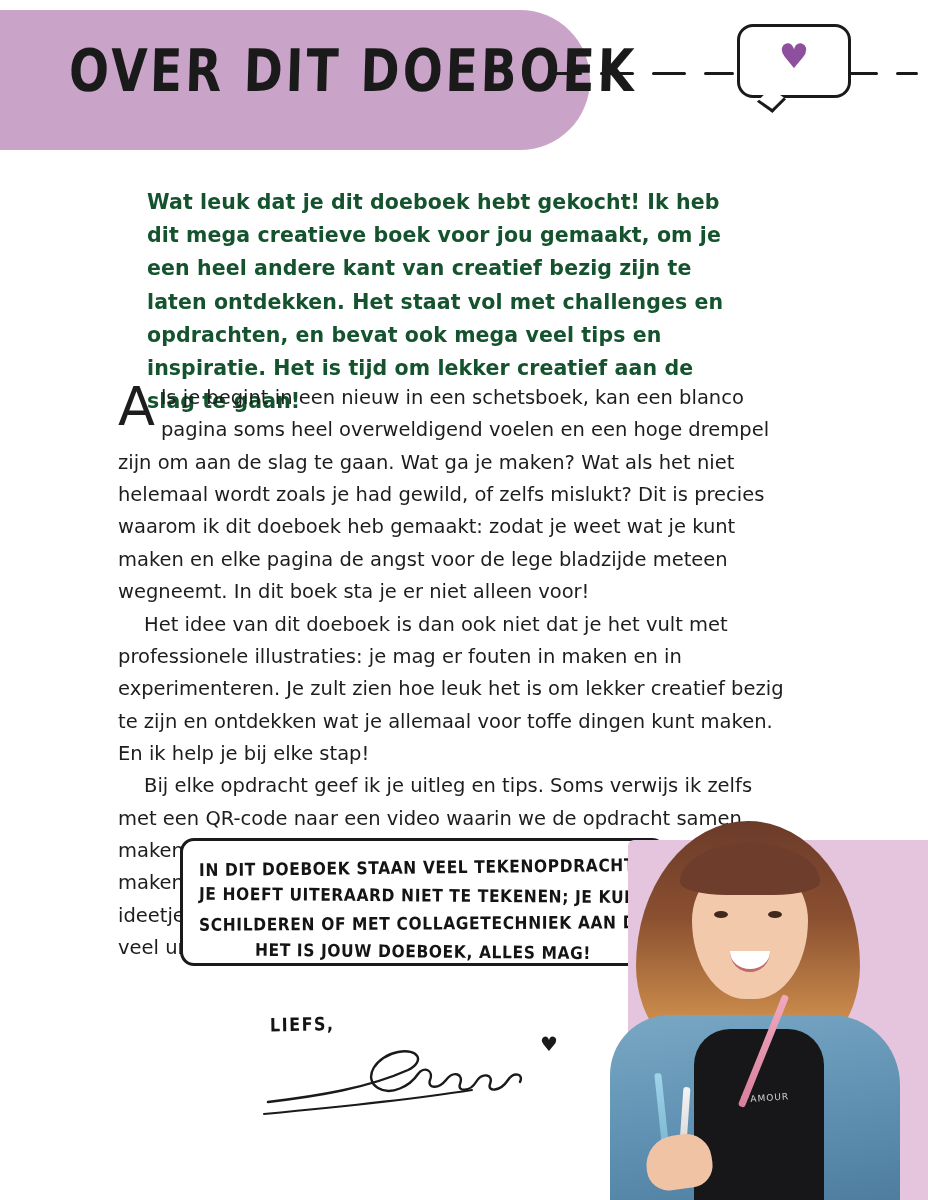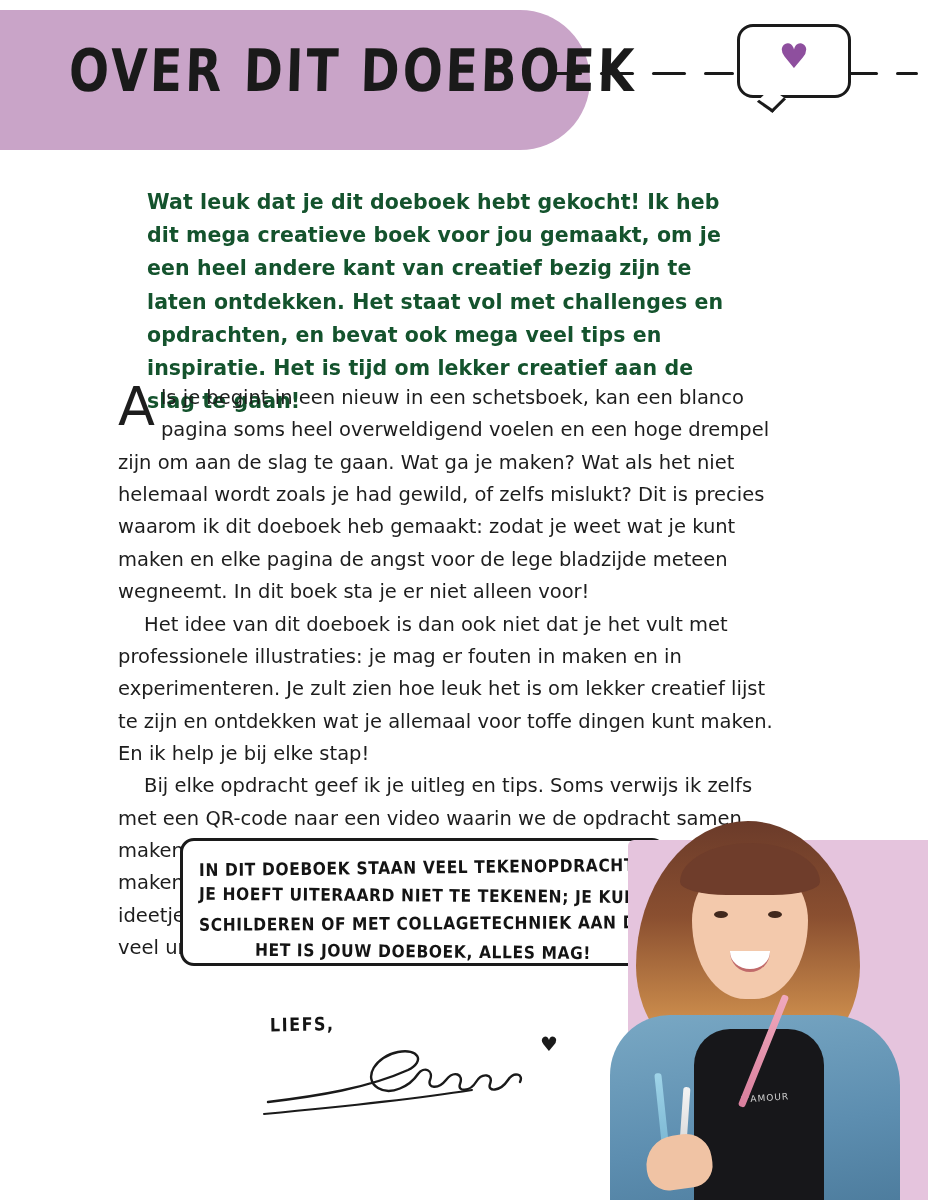--- a/index.html
+++ b/index.html
@@ -353,21 +353,21 @@
 <div class="heart-bubble">
   <span class="heart-glyph">♥</span>
 </div>
 
 <div class="intro-bold">Wat leuk dat je dit doeboek hebt gekocht! Ik heb dit mega creatieve boek voor jou gemaakt, om je een heel andere kant van creatief bezig zijn te laten ontdekken. Het staat vol met challenges en opdrachten, en bevat ook mega veel tips en inspiratie. Het is tijd om lekker creatief aan de slag te gaan!</div>
 
 <div class="body-text">
   <p class="dropcap-para">
     <span class="dropcap">A</span><span>ls je begint in een nieuw in een schetsboek, kan een blanco pagina soms heel overweldigend voelen en een hoge drempel zijn om aan de slag te gaan. Wat ga je maken? Wat als het niet helemaal wordt zoals je had gewild, of zelfs mislukt? Dit is precies waarom ik dit doeboek heb gemaakt: zodat je weet wat je kunt maken en elke pagina de angst voor de lege bladzijde meteen wegneemt. In dit boek sta je er niet alleen voor!</span>
   </p>
-  <p>Het idee van dit doeboek is dan ook niet dat je het vult met professionele illustraties: je mag er fouten in maken en in experimenteren. Je zult zien hoe leuk het is om lekker creatief lijst te zijn en ontdekken wat je allemaal voor toffe dingen kunt maken. En ik help je bij elke stap!</p>
+  <p>Het idee van dit doeboek is dan ook niet dat je het vult met professionele illustraties: je mag er fouten in maken en in experimenteren. Je zult zien hoe leuk het is om lekker creatief bezig te zijn en ontdekken wat je allemaal voor toffe dingen kunt maken. En ik help je bij elke stap!</p>
   <p>Bij elke opdracht geef ik je uitleg en tips. Soms verwijs ik zelfs met een QR-code naar een video waarin we de opdracht samen maken. Loop je echt even vast en weet je niet wat je moet gaan maken, dan staat er achter in het boek ook nog een lange lijst ideetjes voor je klaar. Dat moet goedkomen, toch? Ik wens je heel veel uren creatief plezier!</p>
 </div>
 
 <div class="note-bubble">
   <div class="note-lines">
     <div>IN DIT DOEBOEK STAAN VEEL TEKENOPDRACHTEN, MAAR</div>
     <div>JE HOEFT UITERAARD NIET TE TEKENEN; JE KUNT OOK</div>
     <div>SCHILDEREN OF MET COLLAGETECHNIEK AAN DE SLAG.</div>
     <div>HET IS JOUW DOEBOEK, ALLES MAG!</div>
   </div>

